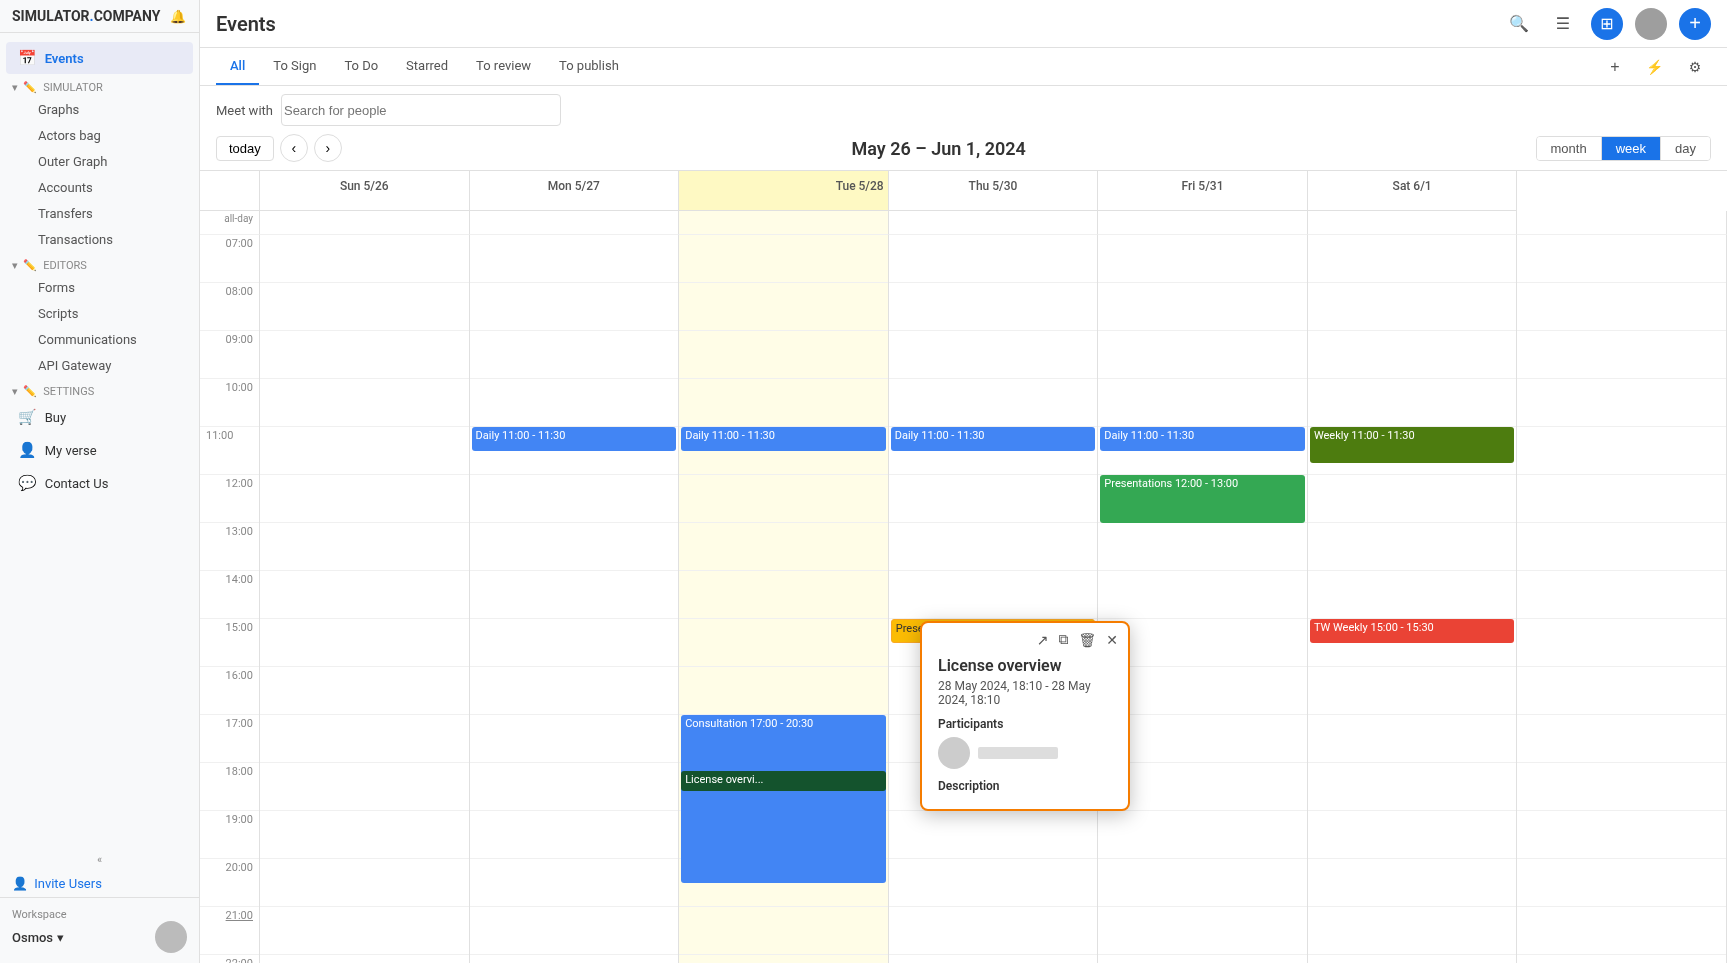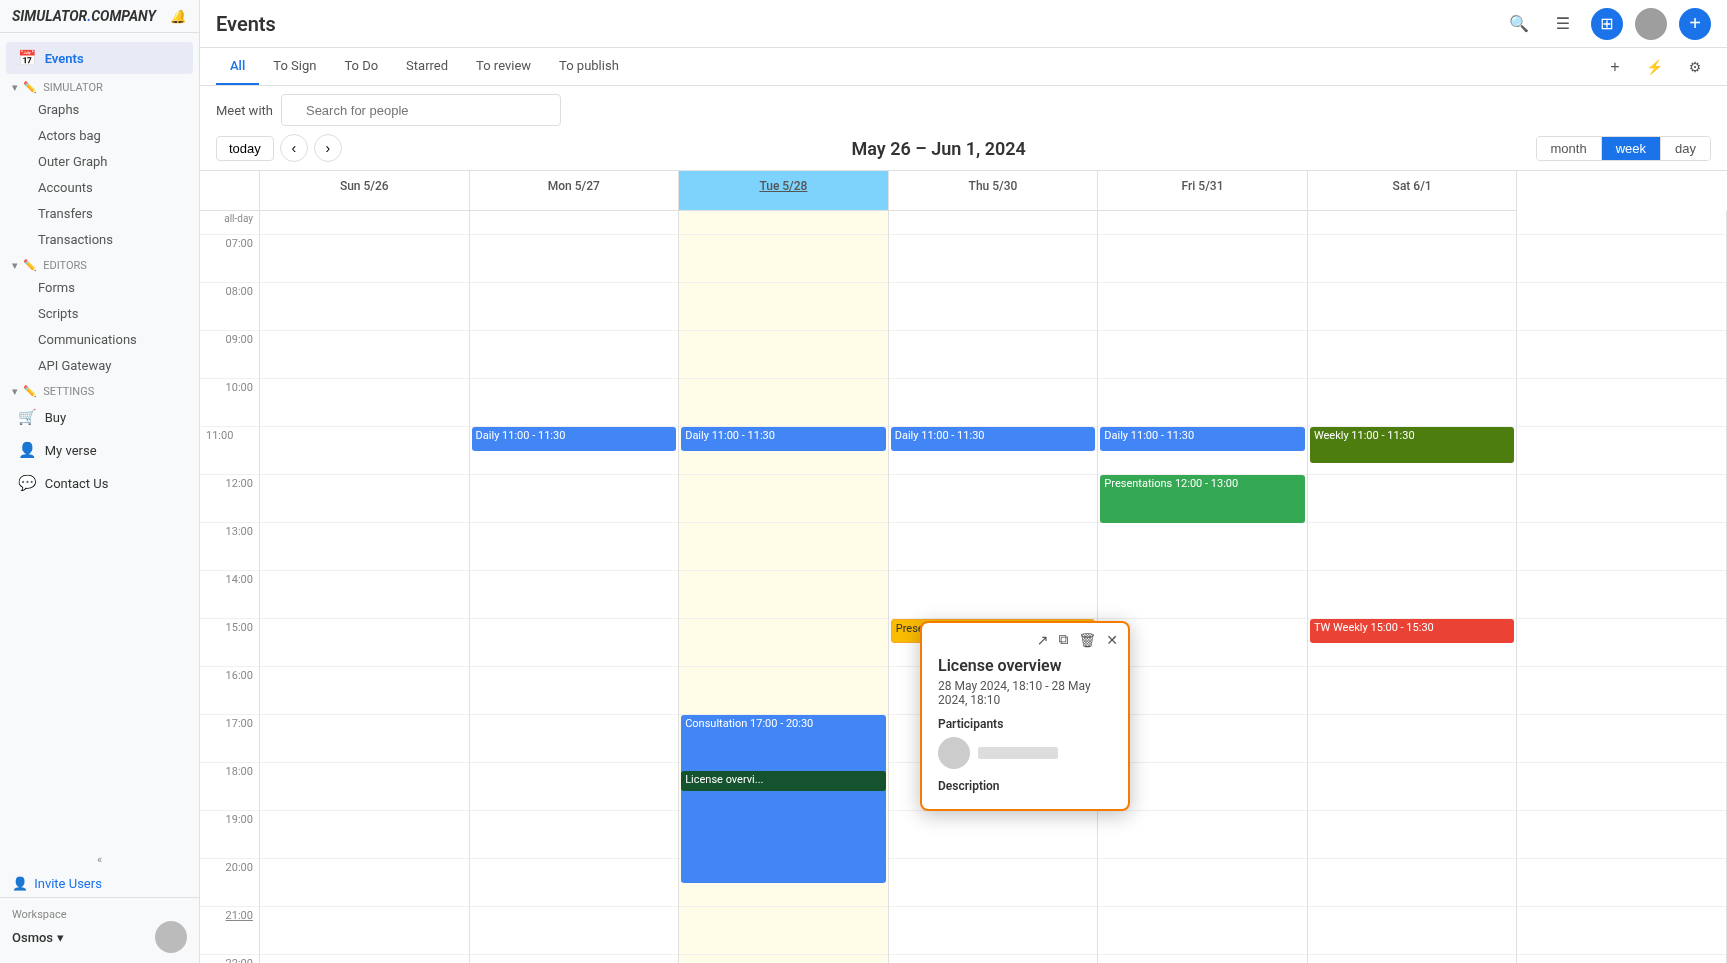--- a/index.html
+++ b/index.html
@@ -1,20 +1,20 @@
 <!DOCTYPE html>
 <html><head>
   <meta charset="utf-8">
   <style>
     * { box-sizing: border-box; margin: 0; padding: 0; }
     body { font-family: -apple-system, BlinkMacSystemFont, 'Segoe UI', Roboto, sans-serif; font-size: 13px; color: #333; display: flex; height: 963px; overflow: hidden; background: #fff; }
 
     
     #sidebar { width: 200px; min-width: 200px; background: #f8f9fa; border-right: 1px solid #e0e0e0; display: flex; flex-direction: column; height: 100%; overflow-y: auto; }
-    #sidebar-header { padding: 8px 12px; display: flex; align-items: center; justify-content: space-between; border-bottom: 1px solid #e0e0e0; font-style: italic; }
+    #sidebar-header { padding: 8px 12px; display: flex; align-items: center; justify-content: space-between; border-bottom: 1px solid #e0e0e0; }
     .logo-text { font-size: 14px; font-weight: 700; color: #333; }
     .logo-dot { color: #1a73e8; }
     .sidebar-nav { flex: 1; padding: 8px 0; }
     .sidebar-item { display: flex; align-items: center; padding: 7px 12px; cursor: pointer; color: #333; font-size: 13px; border-radius: 4px; margin: 1px 6px; }
     .sidebar-item.active { background: #e8eaf6; color: #1a73e8; font-weight: 600; }
     .sidebar-item .icon { margin-right: 8px; font-size: 15px; color: #555; }
     .sidebar-item.active .icon { color: #1a73e8; }
     .sidebar-section { padding: 6px 12px 2px 12px; font-size: 11px; color: #888; text-transform: uppercase; display: flex; align-items: center; gap: 6px; cursor: pointer; }
     .sidebar-sub { padding: 5px 12px 5px 32px; cursor: pointer; color: #555; font-size: 13px; border-radius: 4px; margin: 1px 6px; }
     .sidebar-footer { padding: 10px 12px; border-top: 1px solid #e0e0e0; }
@@ -32,21 +32,21 @@
     .icon-btn { width: 32px; height: 32px; border-radius: 50%; border: none; background: transparent; cursor: pointer; display: flex; align-items: center; justify-content: center; color: #555; font-size: 16px; }
     .icon-btn.active { background: #1a73e8; color: #fff; }
     .user-avatar { width: 32px; height: 32px; border-radius: 50%; background: #9e9e9e; cursor: pointer; }
     .add-btn { width: 32px; height: 32px; border-radius: 50%; background: #1a73e8; color: #fff; border: none; cursor: pointer; font-size: 20px; display: flex; align-items: center; justify-content: center; }
 
     
     #calendar-container { flex: 1; display: flex; flex-direction: column; overflow: hidden; padding: 0; }
     .cal-toolbar { padding: 8px 16px; display: flex; flex-direction: column; gap: 8px; border-bottom: 1px solid #e0e0e0; }
     .cal-toolbar-row1 { display: flex; align-items: center; gap: 8px; }
     .meet-with-label { font-size: 13px; color: #555; }
-    .search-people { width: 280px; height: 32px; border: 1px solid #ddd; border-radius: 4px; padding: 0 24px; font-size: 13px; color: #999; }
+    .search-people { width: 280px; height: 32px; border: 1px solid #ddd; border-radius: 4px; padding: 0 2px; font-size: 13px; color: #999; }
     .cal-toolbar-row2 { display: flex; align-items: center; justify-content: space-between; }
     .cal-nav { display: flex; align-items: center; gap: 6px; }
     .today-btn { padding: 4px 12px; border: 1px solid #ddd; border-radius: 4px; background: #fff; cursor: pointer; font-size: 13px; }
     .nav-arrow { width: 28px; height: 28px; border: 1px solid #ddd; border-radius: 50%; background: #fff; cursor: pointer; display: flex; align-items: center; justify-content: center; font-size: 14px; }
     .cal-title { font-size: 18px; font-weight: 600; color: #333; }
     .view-btns { display: flex; border: 1px solid #ddd; border-radius: 4px; overflow: hidden; }
     .view-btn { padding: 4px 14px; border: none; background: #fff; cursor: pointer; font-size: 13px; color: #555; }
     .view-btn.active { background: #1a73e8; color: #fff; }
     .view-btn:not(:last-child) { border-right: 1px solid #ddd; }
 
@@ -190,21 +190,21 @@
         </div>
       </div>
     </div>
 
     <div class="cal-grid-wrapper" style="position: relative;">
       <div class="cal-grid" id="cal-grid" style="position: relative; display: block;">
           <div style="display: grid; grid-template-columns: 60px repeat(7, 1fr); position: sticky; top: 0px; z-index: 10; background: rgb(255, 255, 255);">
             <div style="border-bottom: 1px solid rgb(224, 224, 224); border-right: 1px solid rgb(224, 224, 224); height: 40px;"></div>
             <div style="text-align: center; padding: 8px 4px; border-bottom: 1px solid rgb(224, 224, 224); border-right: 1px solid rgb(224, 224, 224); font-size: 12px; color: rgb(85, 85, 85); font-weight: 500; height: 40px;">Sun 5/26</div>
             <div style="text-align: center; padding: 8px 4px; border-bottom: 1px solid rgb(224, 224, 224); border-right: 1px solid rgb(224, 224, 224); font-size: 12px; color: rgb(85, 85, 85); font-weight: 500; height: 40px;">Mon 5/27</div>
-            <div style="text-align: center; padding: 8px 4px; border-bottom: 1px solid rgb(224, 224, 224); border-right: 1px solid rgb(224, 224, 224); font-size: 12px; color: rgb(85, 85, 85); font-weight: 500; height: 40px; background: #7dd3fc; text-decoration: underline;">Tue 5/28</div>
+            <div style="text-align: right; padding: 8px 4px; border-bottom: 1px solid rgb(224, 224, 224); border-right: 1px solid rgb(224, 224, 224); font-size: 12px; color: rgb(85, 85, 85); font-weight: 500; height: 40px; background: #fef9c3;">Tue 5/28</div>
             <div style="text-align: center; padding: 8px 4px; border-bottom: 1px solid rgb(224, 224, 224); border-right: 1px solid rgb(224, 224, 224); font-size: 12px; color: rgb(85, 85, 85); font-weight: 500; height: 40px;">Thu 5/30</div>
             <div style="text-align: center; padding: 8px 4px; border-bottom: 1px solid rgb(224, 224, 224); border-right: 1px solid rgb(224, 224, 224); font-size: 12px; color: rgb(85, 85, 85); font-weight: 500; height: 40px;">Fri 5/31</div>
             <div style="text-align: center; padding: 8px 4px; border-bottom: 1px solid rgb(224, 224, 224); border-right: 1px solid rgb(224, 224, 224); font-size: 12px; color: rgb(85, 85, 85); font-weight: 500; height: 40px;">Sat 6/1</div>
           </div>
           <div style="display: grid; grid-template-columns: 60px repeat(7, 1fr);">
             <div style="text-align: right; padding: 2px 6px; font-size: 10px; color: rgb(136, 136, 136); height: 24px; border-right: 1px solid rgb(224, 224, 224); border-bottom: 1px solid rgb(240, 240, 240);">all-day</div>
             <div style="height: 24px; border-right: 1px solid rgb(224, 224, 224); border-bottom: 1px solid rgb(240, 240, 240);"></div>
             <div style="height: 24px; border-right: 1px solid rgb(224, 224, 224); border-bottom: 1px solid rgb(240, 240, 240);"></div>
             <div style="height: 24px; border-right: 1px solid rgb(224, 224, 224); border-bottom: 1px solid rgb(240, 240, 240); background: rgb(255, 253, 231);"></div>
             <div style="height: 24px; border-right: 1px solid rgb(224, 224, 224); border-bottom: 1px solid rgb(240, 240, 240);"></div>

